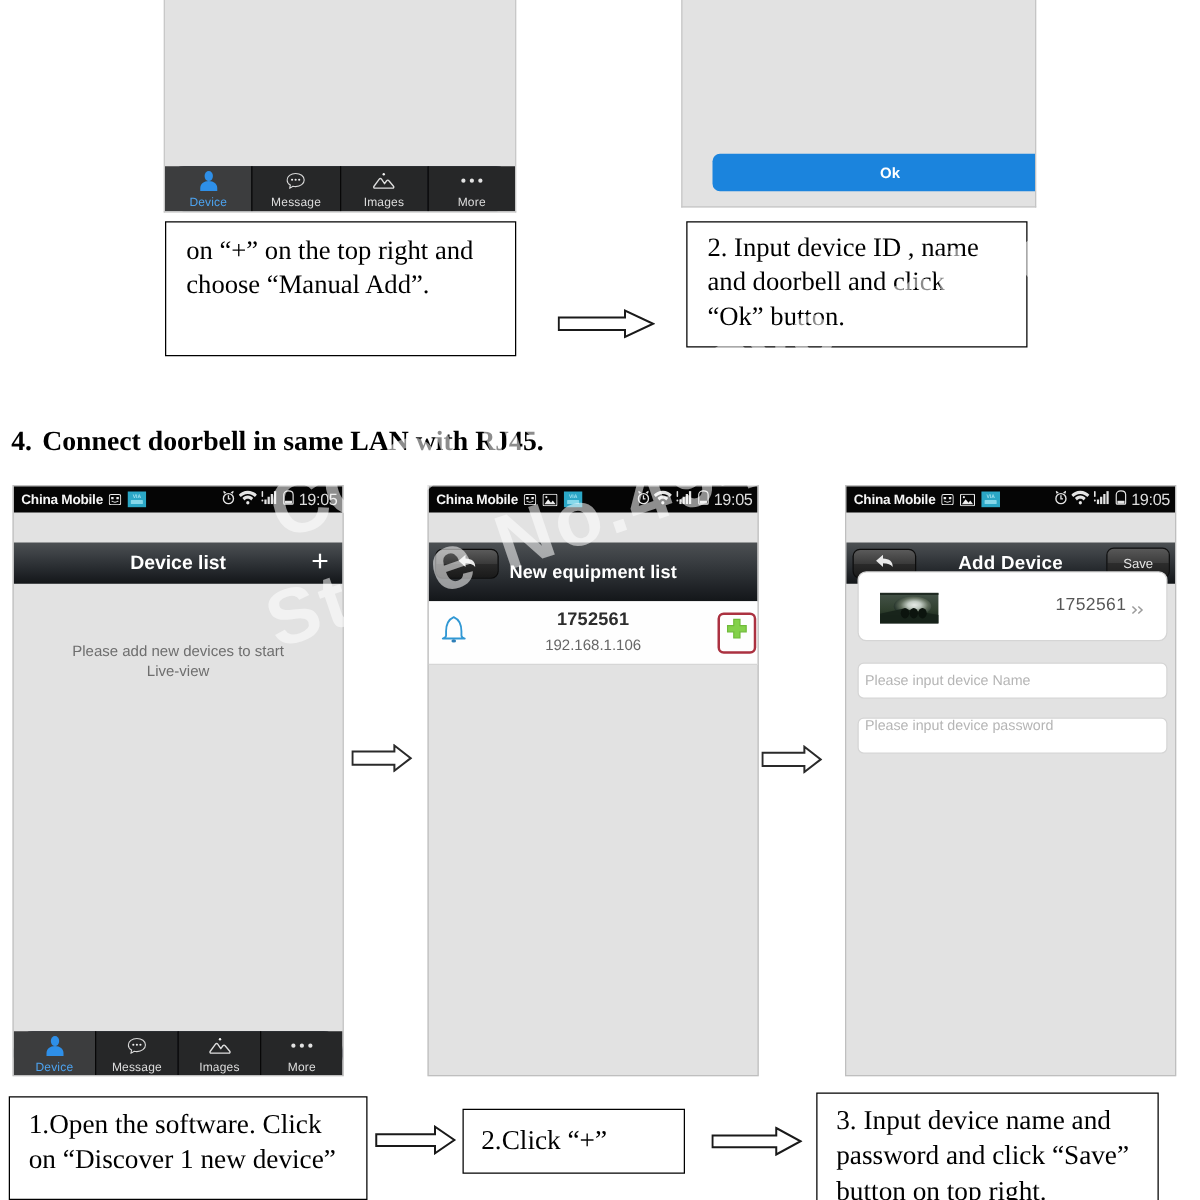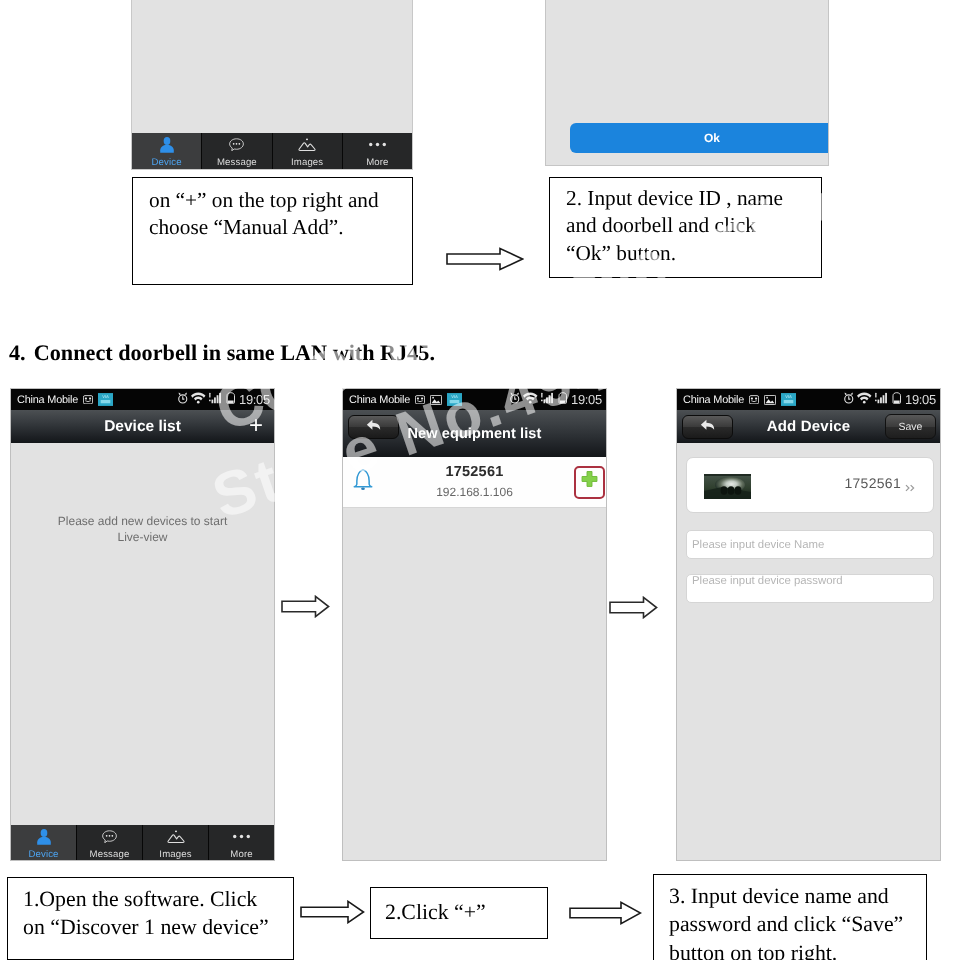--- a/index.html
+++ b/index.html
@@ -19,26 +19,26 @@
   .caption p{margin:0;}
   .arrow{position:absolute;z-index:3;}
 
   
   .phone{position:absolute;z-index:2;box-sizing:border-box;overflow:hidden;
          font-family:"Liberation Sans",sans-serif;}
 
   .statusbar{height:21px;background:#050505;display:flex;align-items:center;
              color:#f2f2f2;font-size:10.9px;font-family:"Liberation Sans",sans-serif;
              padding:0 4px 0 6px;box-sizing:border-box;}
-  .statusbar .carrier{font-weight:normal;letter-spacing:-0.2px;color:#f5f5f5;}
+  .statusbar .carrier{font-weight:bold;letter-spacing:-0.2px;color:#f5f5f5;}
   .statusbar .sb-right{margin-left:auto;display:flex;align-items:flex-start;gap:3px;}
   .statusbar .clock{font-size:13px;letter-spacing:-0.3px;color:#dcdcdc;}
 
   .titlebar{background:linear-gradient(180deg,#4c5053 0%,#3c4044 28%,#2c3034 55%,#1e2125 80%,#131619 100%);
-            display:flex;align-items:center;position:relative;color:#fff;}
+            display:flex;align-items:center;position:relative;color:#fff;margin-top:24px;}
   .titlebar .ttl{position:absolute;left:0;right:0;text-align:center;font-weight:bold;
                  font-family:"Liberation Sans",sans-serif;}
 
   .navbar{display:flex;background:#0f172a;border-radius:15px;}
   .navbar .navitem{flex:1;display:flex;flex-direction:column;align-items:center;
                    justify-content:flex-start;padding-top:3px;box-sizing:border-box;background:#262728;
                    border-left:1px solid #070707;color:#dcdcdc;position:relative;}
   .navbar .navitem:first-child{border-left:none;background:#3c3d3e;}
   .navbar .navitem .navicon{display:flex;align-items:center;justify-content:center;
                             height:17px;margin-bottom:5px;}

